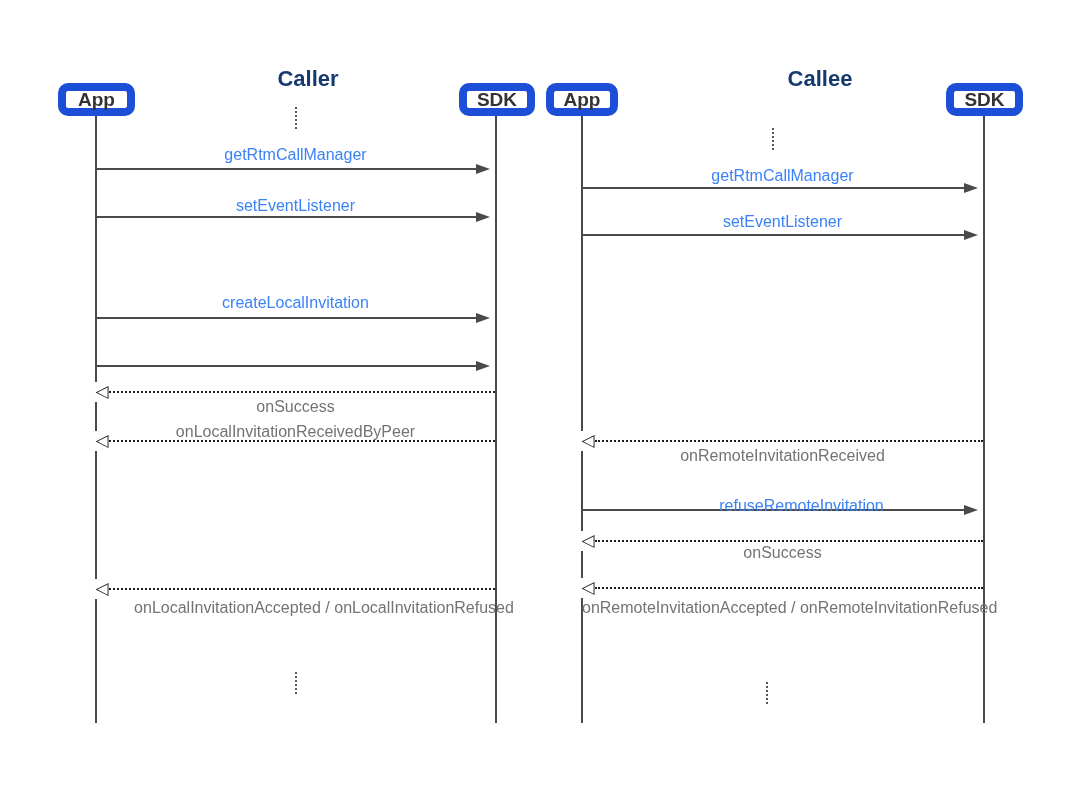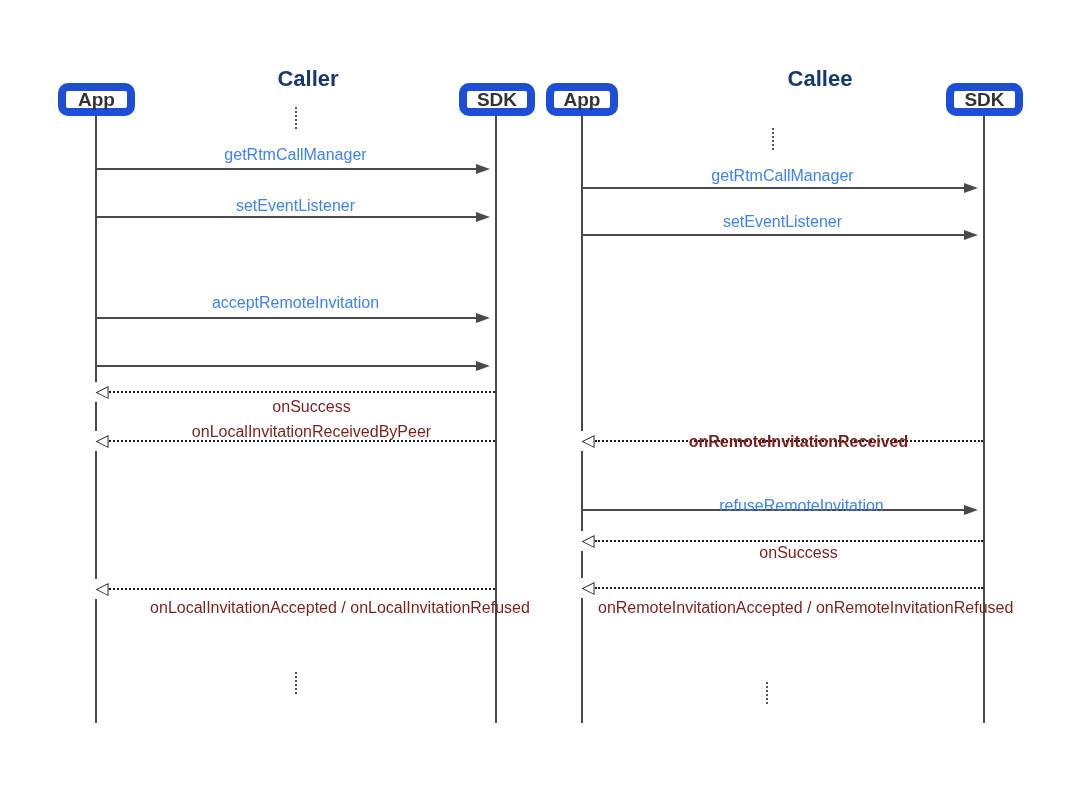--- a/index.html
+++ b/index.html
@@ -20,21 +20,21 @@
   .lifeline{
     position:absolute;width:2px;top:116px;height:607px;background:#4A4A4A;z-index:1;
   }
   .vdots{
     position:absolute;width:0;height:22px;border-left:2px dotted #555555;z-index:2;
   }
   .msg-label{
     position:absolute;height:20px;line-height:20px;text-align:center;
     font-size:16px;color:#3b82f6;white-space:nowrap;z-index:4;
   }
-  .msg-label.callback{color:#7f1d1d;padding-left:16px;}
+  .msg-label.callback{color:#737373;}
   .sline{
     position:absolute;height:0;border-top:2px solid #4A4A4A;z-index:2;
   }
   .sline .head{
     position:absolute;right:-14px;top:-6px;width:0;height:0;
     border-left:14px solid #4A4A4A;border-top:5px solid transparent;border-bottom:5px solid transparent;
   }
   .dline{
     position:absolute;height:0;border-top:2px dotted #1C1C1C;z-index:2;
   }
@@ -69,21 +69,21 @@
   <div class="msg-label" style="left:96px;top:145px;width:399px;">getRtmCallManager</div>
   <div class="sline" style="left:96px;top:168px;width:380px;">
       <span class="head"></span>
     </div>
 
   <div class="msg-label" style="left:96px;top:196px;width:399px;">setEventListener</div>
   <div class="sline" style="left:96px;top:216px;width:380px;">
       <span class="head"></span>
     </div>
 
-  <div class="msg-label" style="left:96px;top:293px;width:399px;">acceptRemoteInvitation</div>
+  <div class="msg-label" style="left:96px;top:293px;width:399px;">createLocalInvitation</div>
   <div class="sline" style="left:96px;top:317px;width:380px;">
       <span class="head"></span>
     </div>
 
   <div class="sline" style="left:96px;top:365px;width:380px;">
       <span class="head"></span>
     </div>
 
   <div class="dline" style="left:109px;top:391px;width:386px;">
       <span class="ohead">◁</span>
@@ -106,21 +106,21 @@
     </div>
 
   <div class="msg-label" style="left:582px;top:212px;width:401px;">setEventListener</div>
   <div class="sline" style="left:582px;top:234px;width:382px;">
       <span class="head"></span>
     </div>
 
   <div class="dline" style="left:595px;top:440px;width:388px;">
       <span class="ohead">◁</span>
     </div>
-  <div class="msg-label callback" style="left:582px;top:432px;width:401px;font-weight:bold;">onRemoteInvitationReceived</div>
+  <div class="msg-label callback" style="left:582px;top:446px;width:401px;">onRemoteInvitationReceived</div>
 
   <div class="msg-label" style="left:582px;top:496px;width:439px;">refuseRemoteInvitation</div>
   <div class="sline" style="left:582px;top:509px;width:382px;">
       <span class="head"></span>
     </div>
 
   <div class="dline" style="left:595px;top:540px;width:388px;">
       <span class="ohead">◁</span>
     </div>
   <div class="msg-label callback" style="left:582px;top:543px;width:401px;">onSuccess</div>

